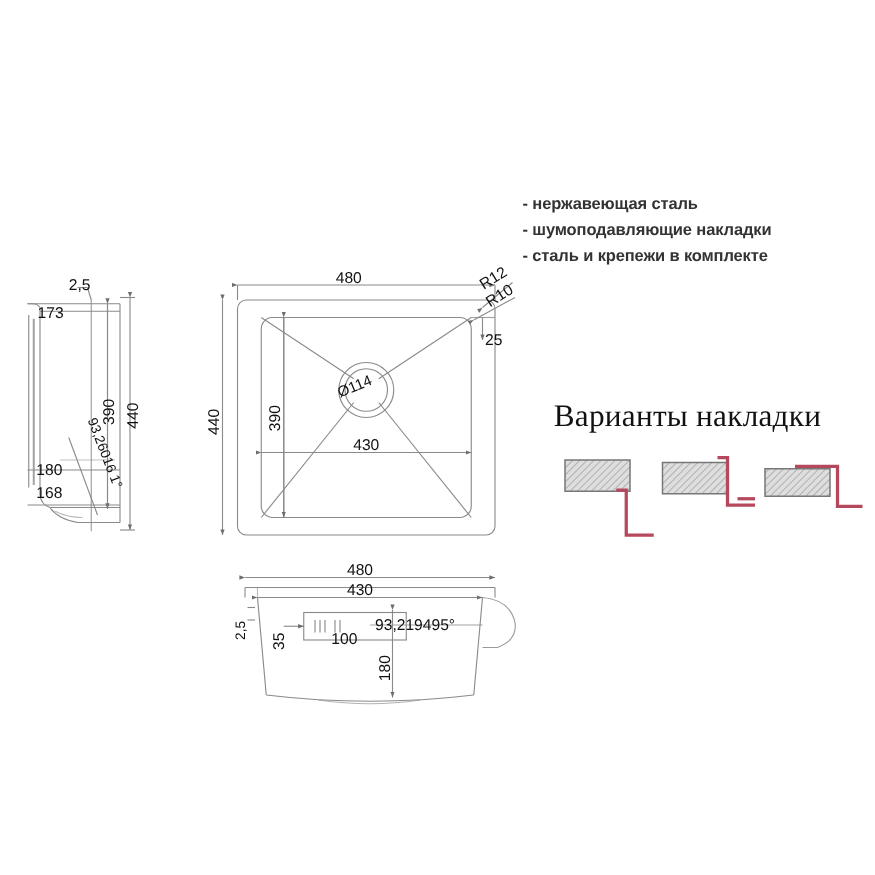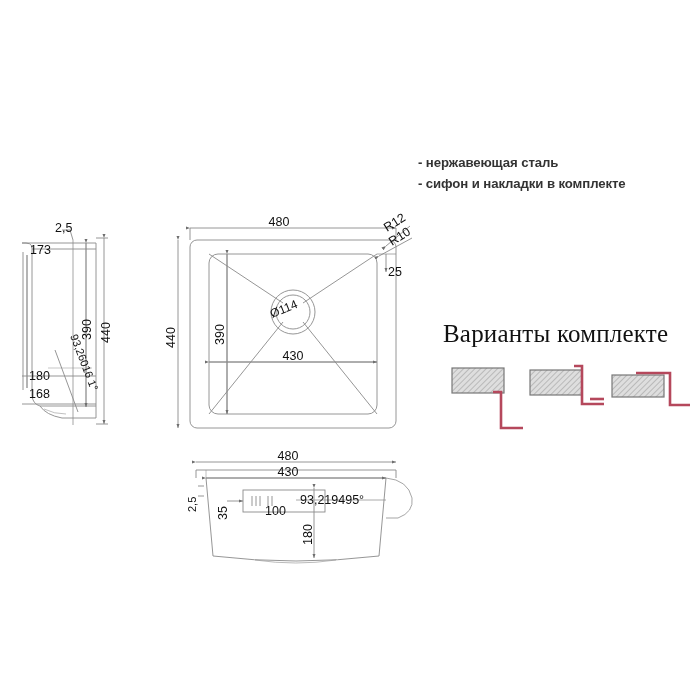--- a/index.html
+++ b/index.html
@@ -203,18 +203,19 @@
       <text x="0" y="0" font-size="11" transform="translate(196,512) rotate(-90)">2,5</text>
       <text x="0" y="0" transform="translate(227,520) rotate(-90)">35</text>
       <text x="265" y="515">100</text>
       <text x="0" y="0" transform="translate(312,545) rotate(-90)">180</text>
       <text x="300" y="504" font-size="12.5">93,219495°</text>
     </g>
   </svg>
 
   <div class="spec-list">
     <div class="spec-item">- нержавеющая сталь</div>
-    <div class="spec-item">- сифон и накладки в комплекте</div>
+    <div class="spec-item">- шумоподавляющие накладки</div>
+    <div class="spec-item">- сталь и крепежи в комплекте</div>
   </div>
 
-  <div class="install-title">Варианты комплекте</div>
+  <div class="install-title">Варианты накладки</div>
 
 </div>
 
 </body></html>

